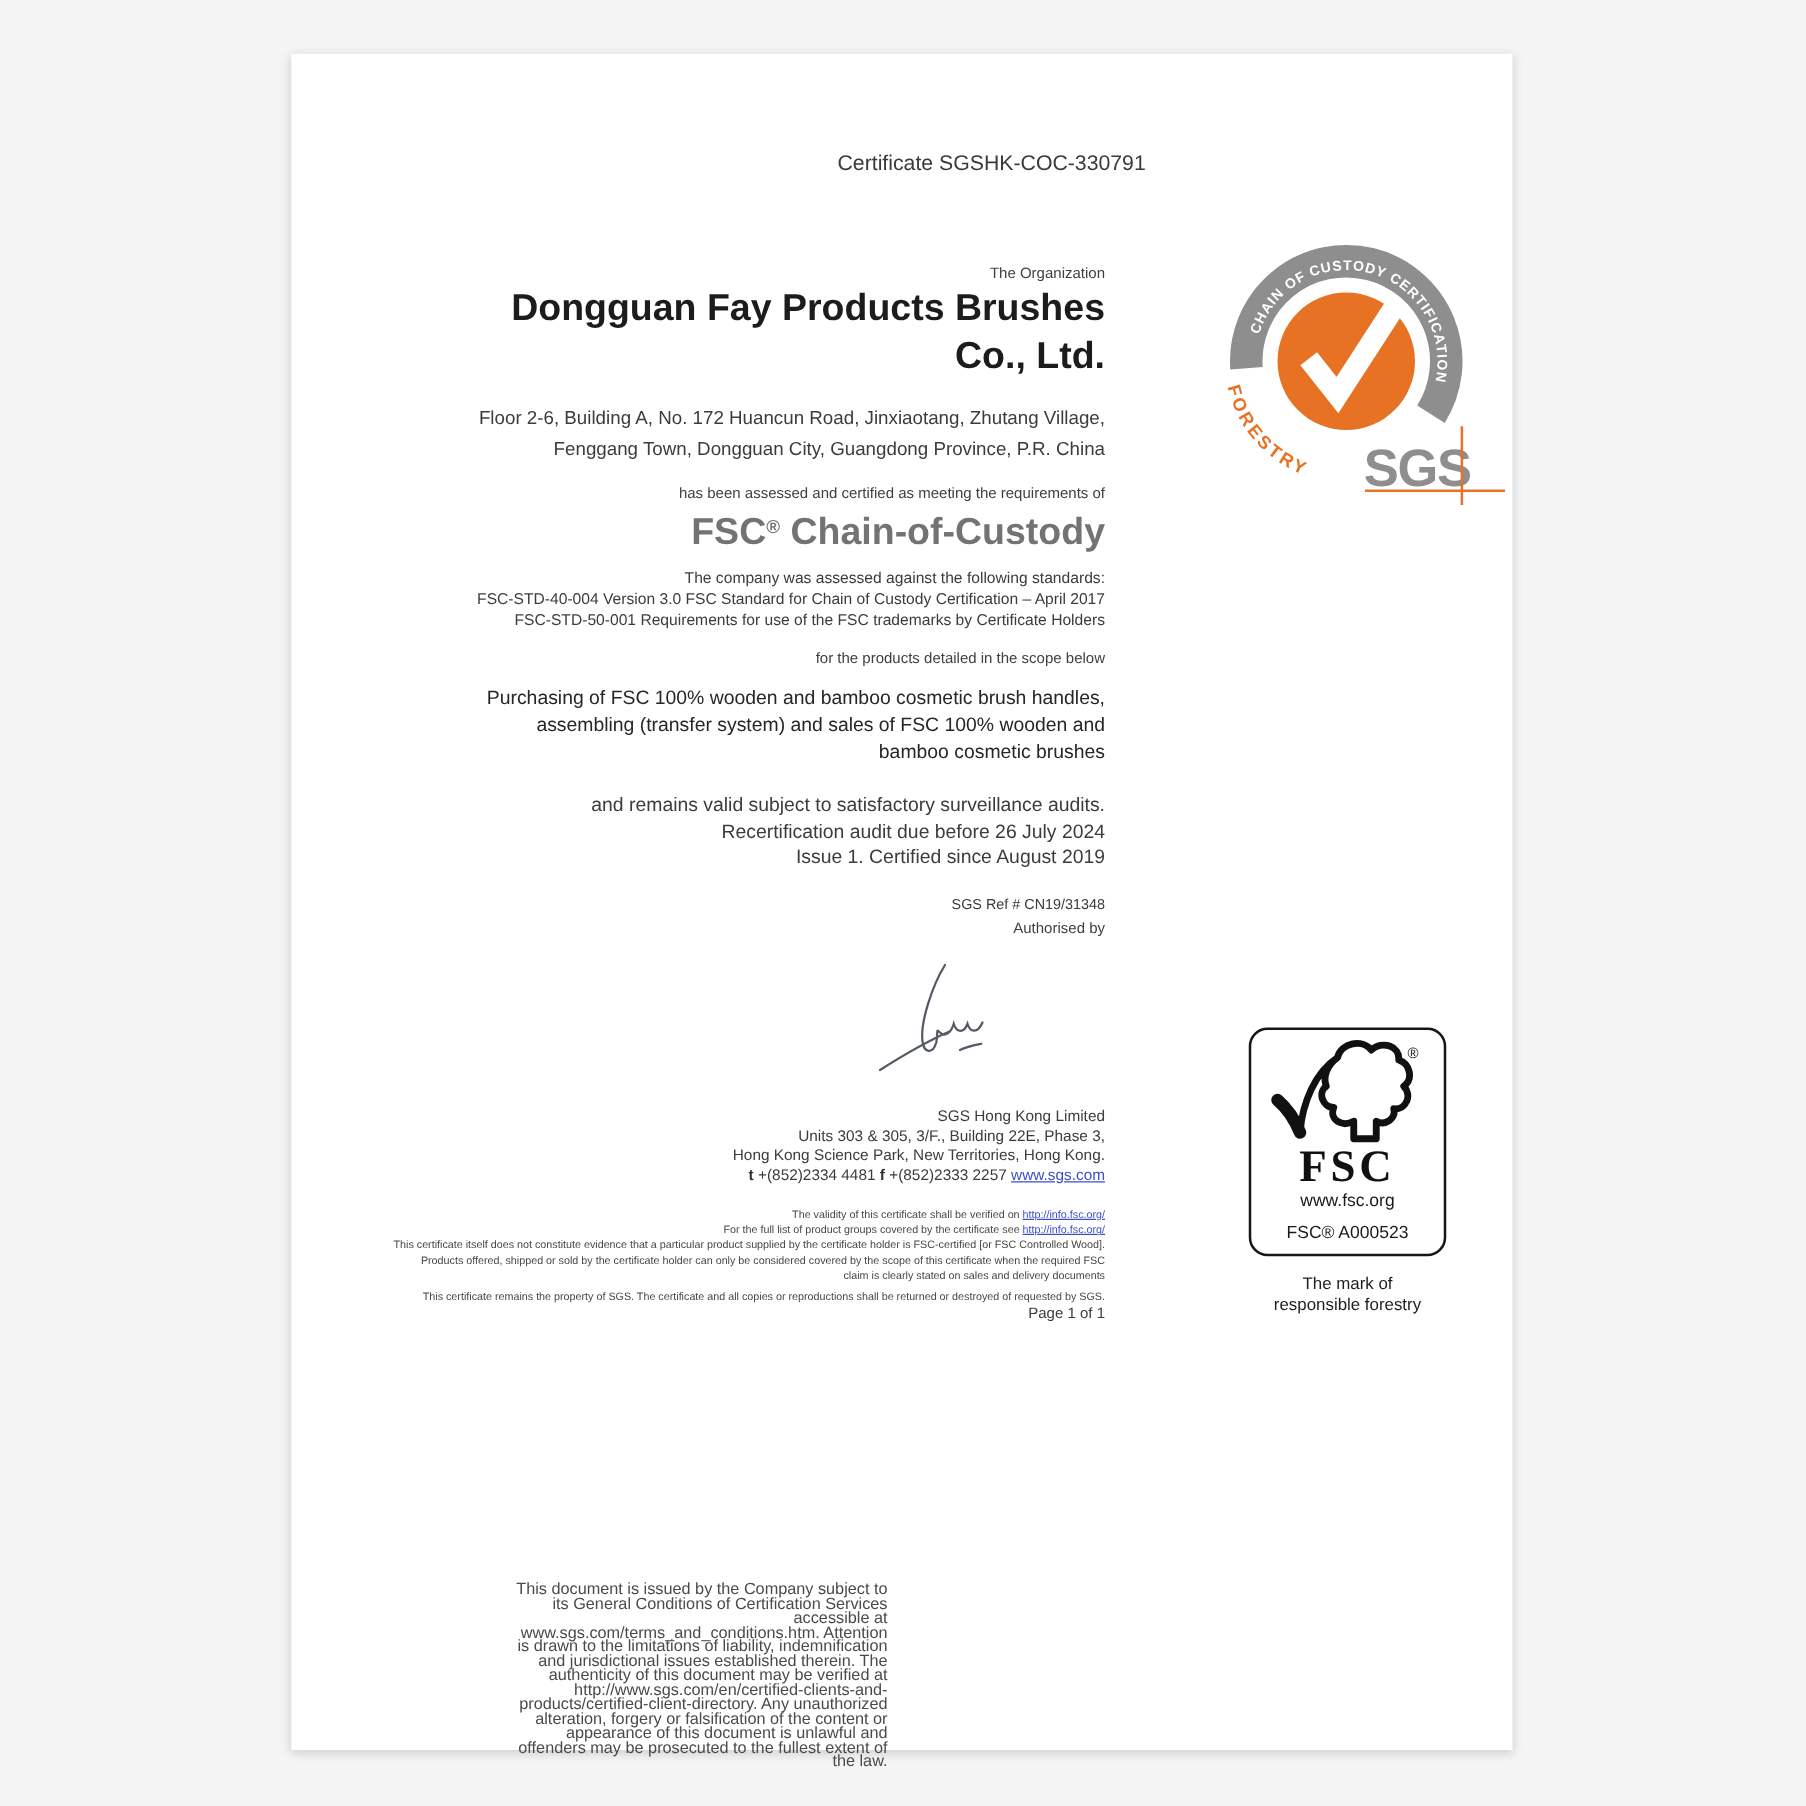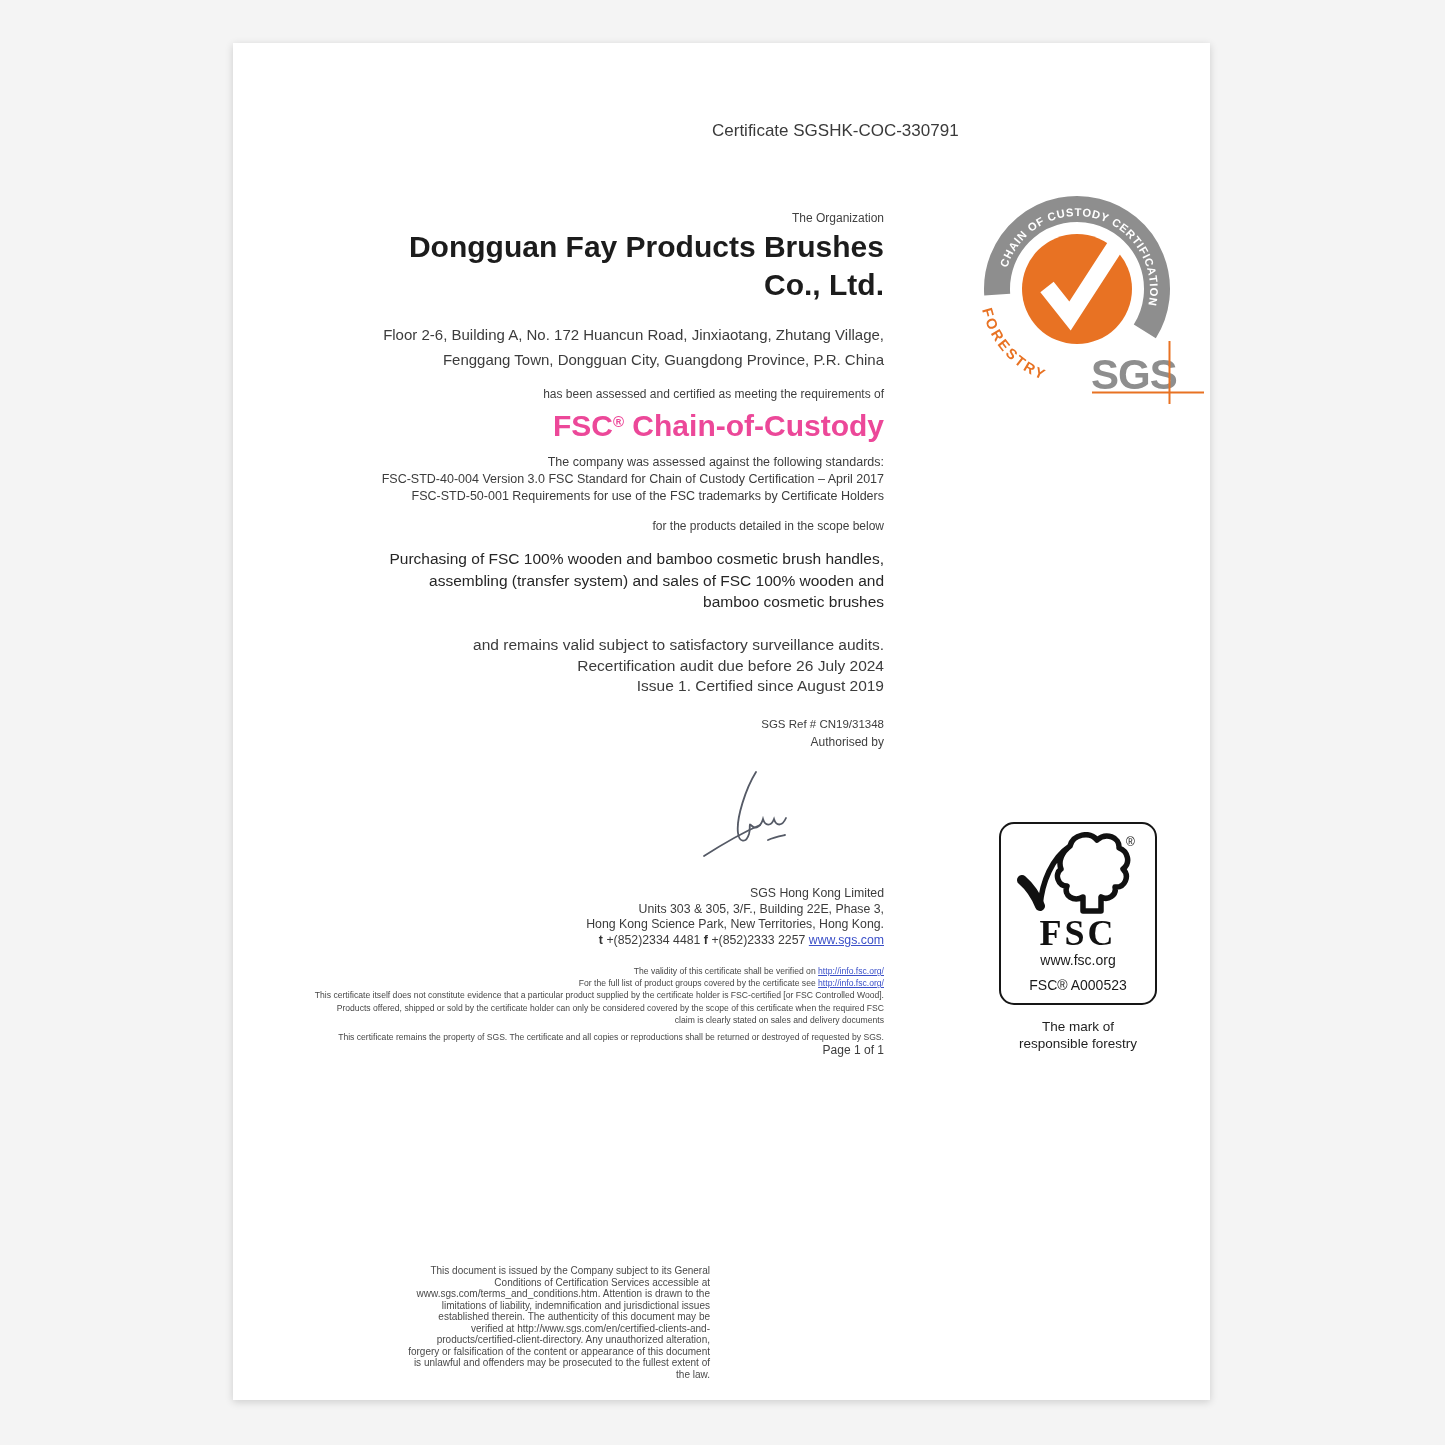--- a/index.html
+++ b/index.html
@@ -11,40 +11,40 @@
     position:relative;
     overflow:hidden;
   }
   .page{
     position:absolute;left:233px;top:43px;width:977px;height:1357px;
     background:#ffffff;
     box-shadow:0 2px 8px rgba(0,0,0,.16);
   }
   .abs{position:absolute;}
   .right-col{right:326px;text-align:right;white-space:nowrap;}
-  .cert-number{left:437px;top:78px;font-size:17px;color:#3a3a3a;margin-left:42px;}
+  .cert-number{left:437px;top:78px;font-size:17px;color:#3a3a3a;}
   .org-intro{top:168px;font-size:12px;color:#3f3f3f;}
   .org-name{top:185px;font-size:30px;line-height:38px;font-weight:bold;color:#1c1c1c;}
   .org-address{top:279px;font-size:15px;line-height:25px;color:#3c3c3c;}
   .assessed{top:344px;font-size:12px;color:#3f3f3f;}
-  .fsc-title{top:366px;font-size:30px;font-weight:bold;color:#ec4899;}
+  .fsc-title{top:366px;font-size:30px;font-weight:bold;color:#737373;}
   .fsc-title sup{font-size:15px;vertical-align:9px;}
   .standards{top:411px;font-size:12.5px;line-height:17px;color:#3c3c3c;}
   .products-line{top:476px;font-size:12px;color:#3f3f3f;text-align:center;}
   .scope{top:505px;font-size:15.5px;line-height:21.5px;font-weight:normal;color:#262626;}
   .validity{top:592px;font-size:15.5px;line-height:20.5px;color:#3c3c3c;}
   .sgs-ref{top:675px;font-size:11.5px;color:#3c3c3c;}
   .authorised{top:692px;font-size:12px;color:#3f3f3f;}
   .signature-wrap{left:467px;top:727px;width:120px;height:92px;}
   .issuer{top:843px;font-size:12.3px;line-height:15.5px;color:#3c3c3c;}
   .issuer b{color:#303030;}
   .fine-print{top:922px;font-size:8.6px;line-height:12.2px;color:#474747;}
   .fine-print .gap{margin-top:5px;}
   .page-label{top:1000px;font-size:12px;color:#3c3c3c;}
-  .legal{right:500px;top:1222px;width:302px;font-size:10px;line-height:11.5px;
+  .legal{right:500px;top:1222px;width:302px;font-size:13px;line-height:11.5px;
          text-align:right;color:#4a4a4a;}
   .link{color:#3b50c8;text-decoration:underline;cursor:pointer;}
   .coc-badge{left:727px;top:142px;width:250px;height:222px;}
   .badge-arc-text{font-size:11.2px;font-weight:bold;letter-spacing:0.8px;fill:#ffffff;}
   .badge-forestry-text{font-size:14.5px;font-weight:bold;letter-spacing:2.5px;fill:#e87223;}
   .badge-sgs-text{font-size:42px;font-weight:bold;letter-spacing:-1px;fill:#8e8e8e;}
   .fsc-block{left:762px;top:779px;width:166px;text-align:center;}
   .fsc-box{
     box-sizing:border-box;width:158px;height:183px;margin:0 auto;
     border:2.5px solid #161616;border-radius:15px;background:#fff;

